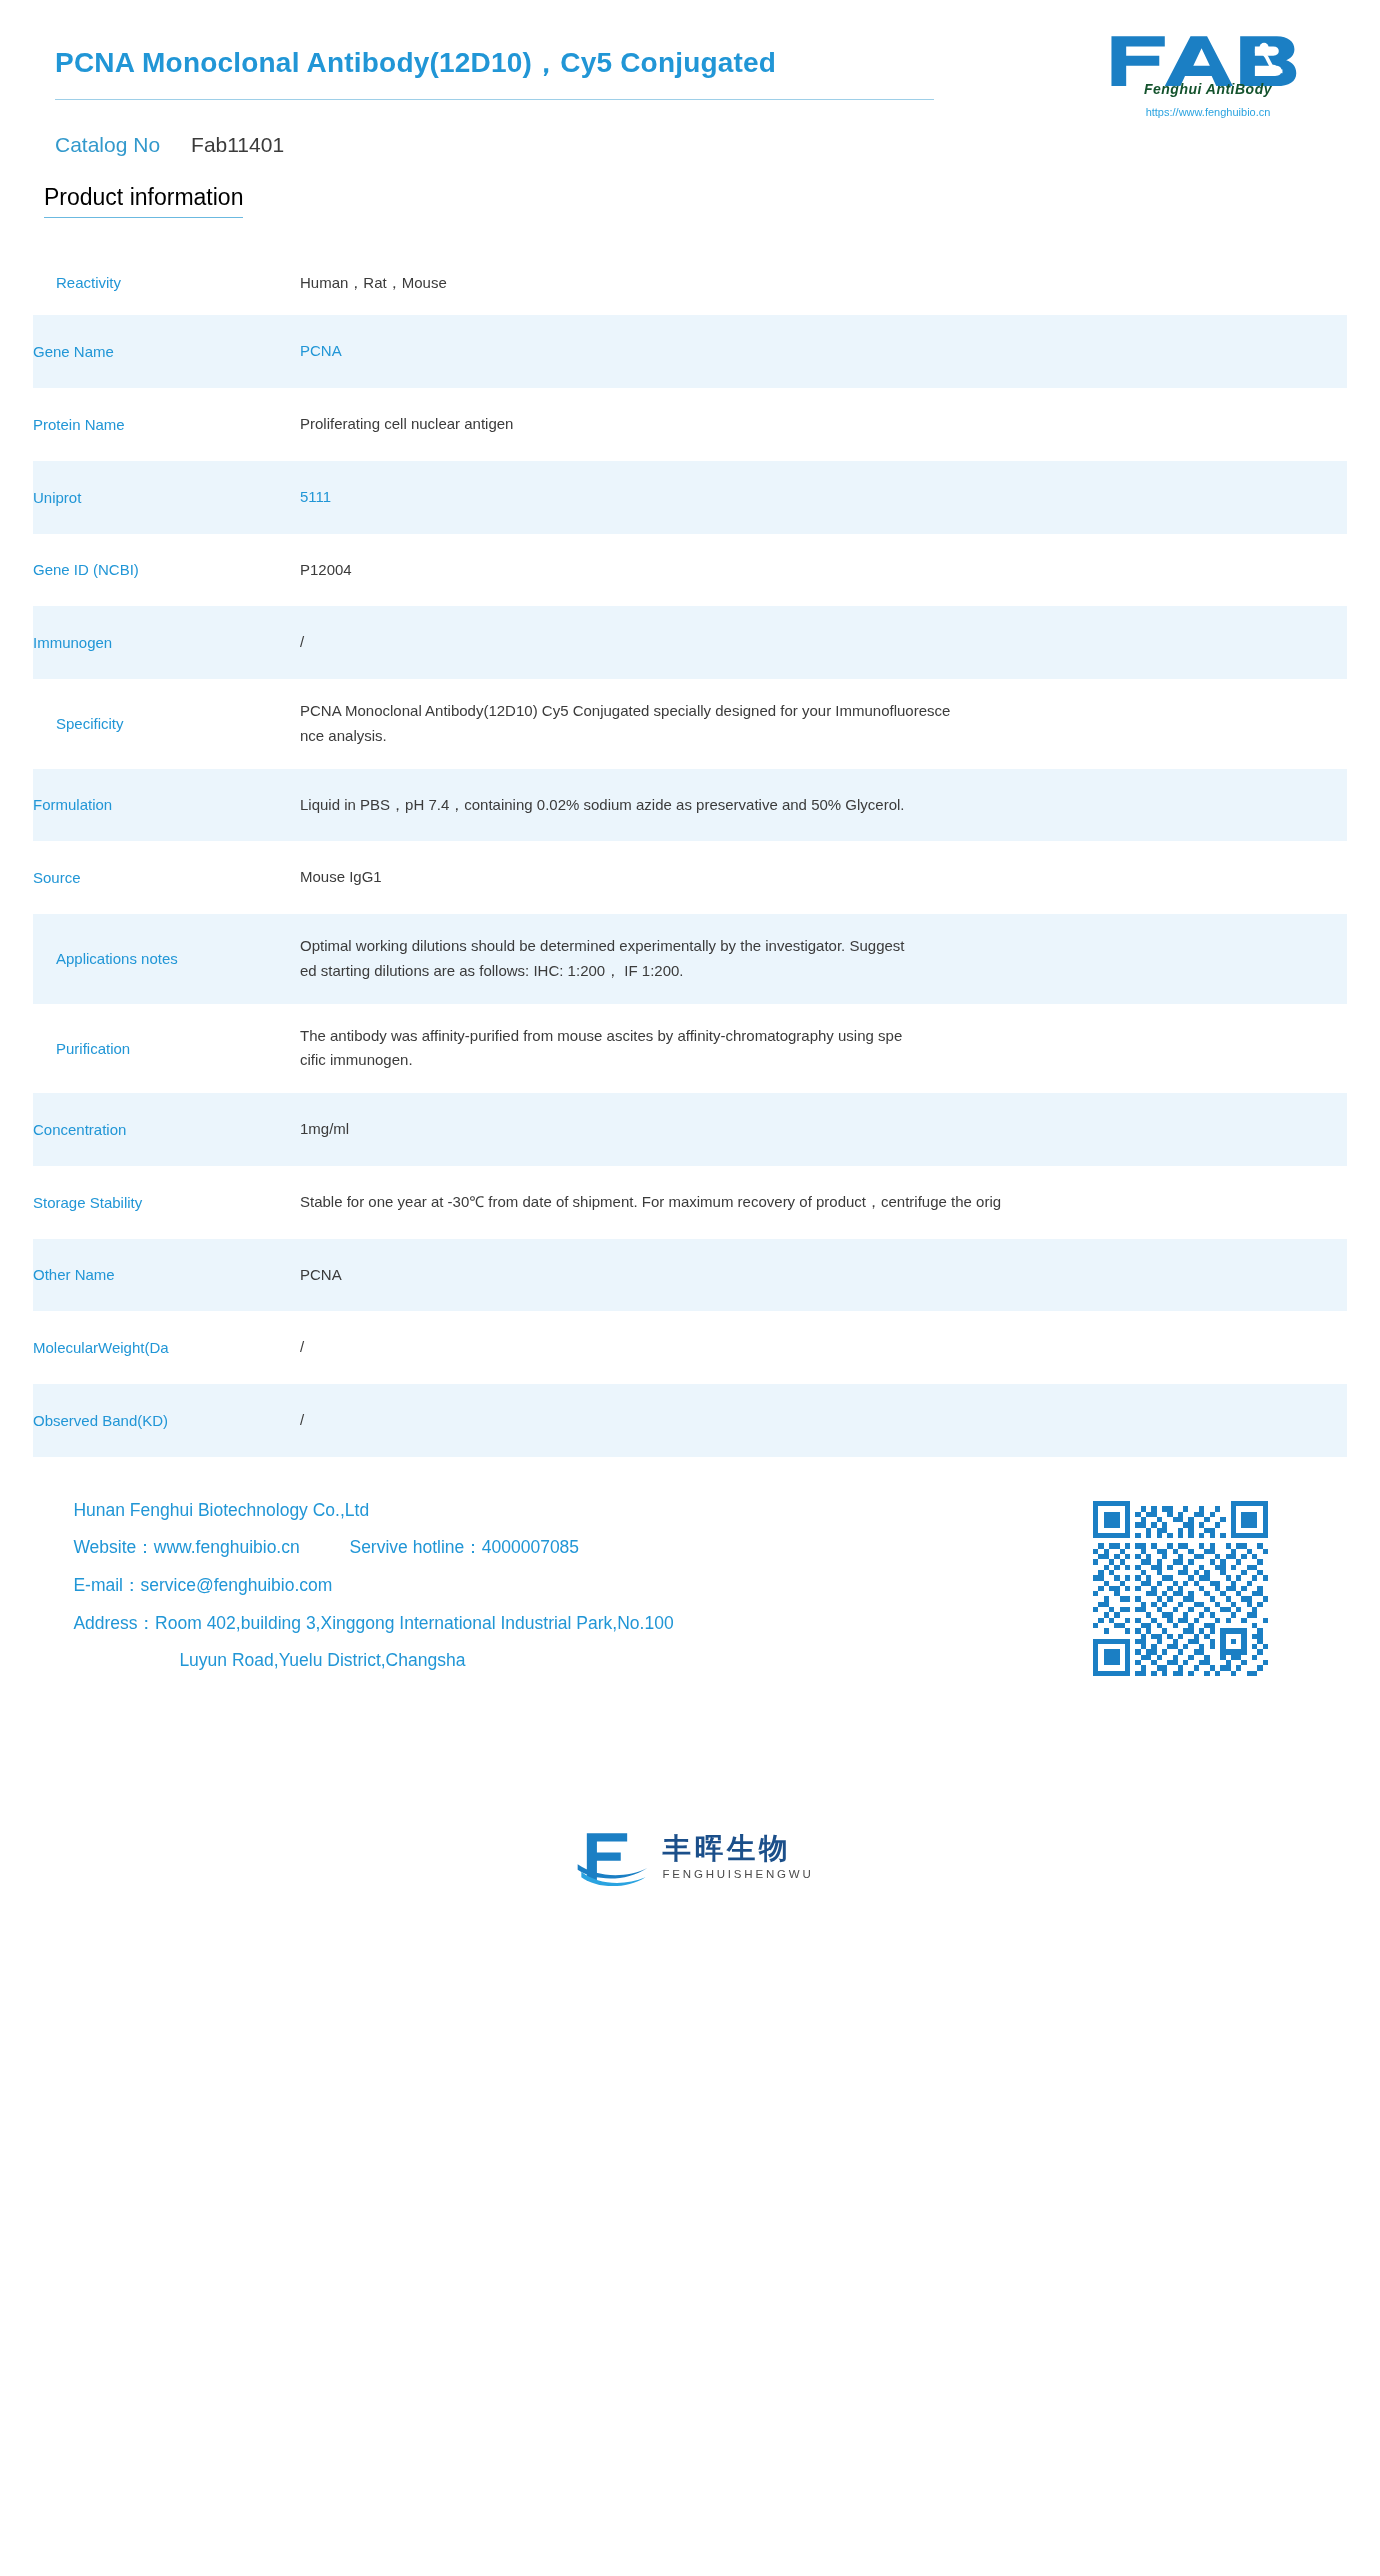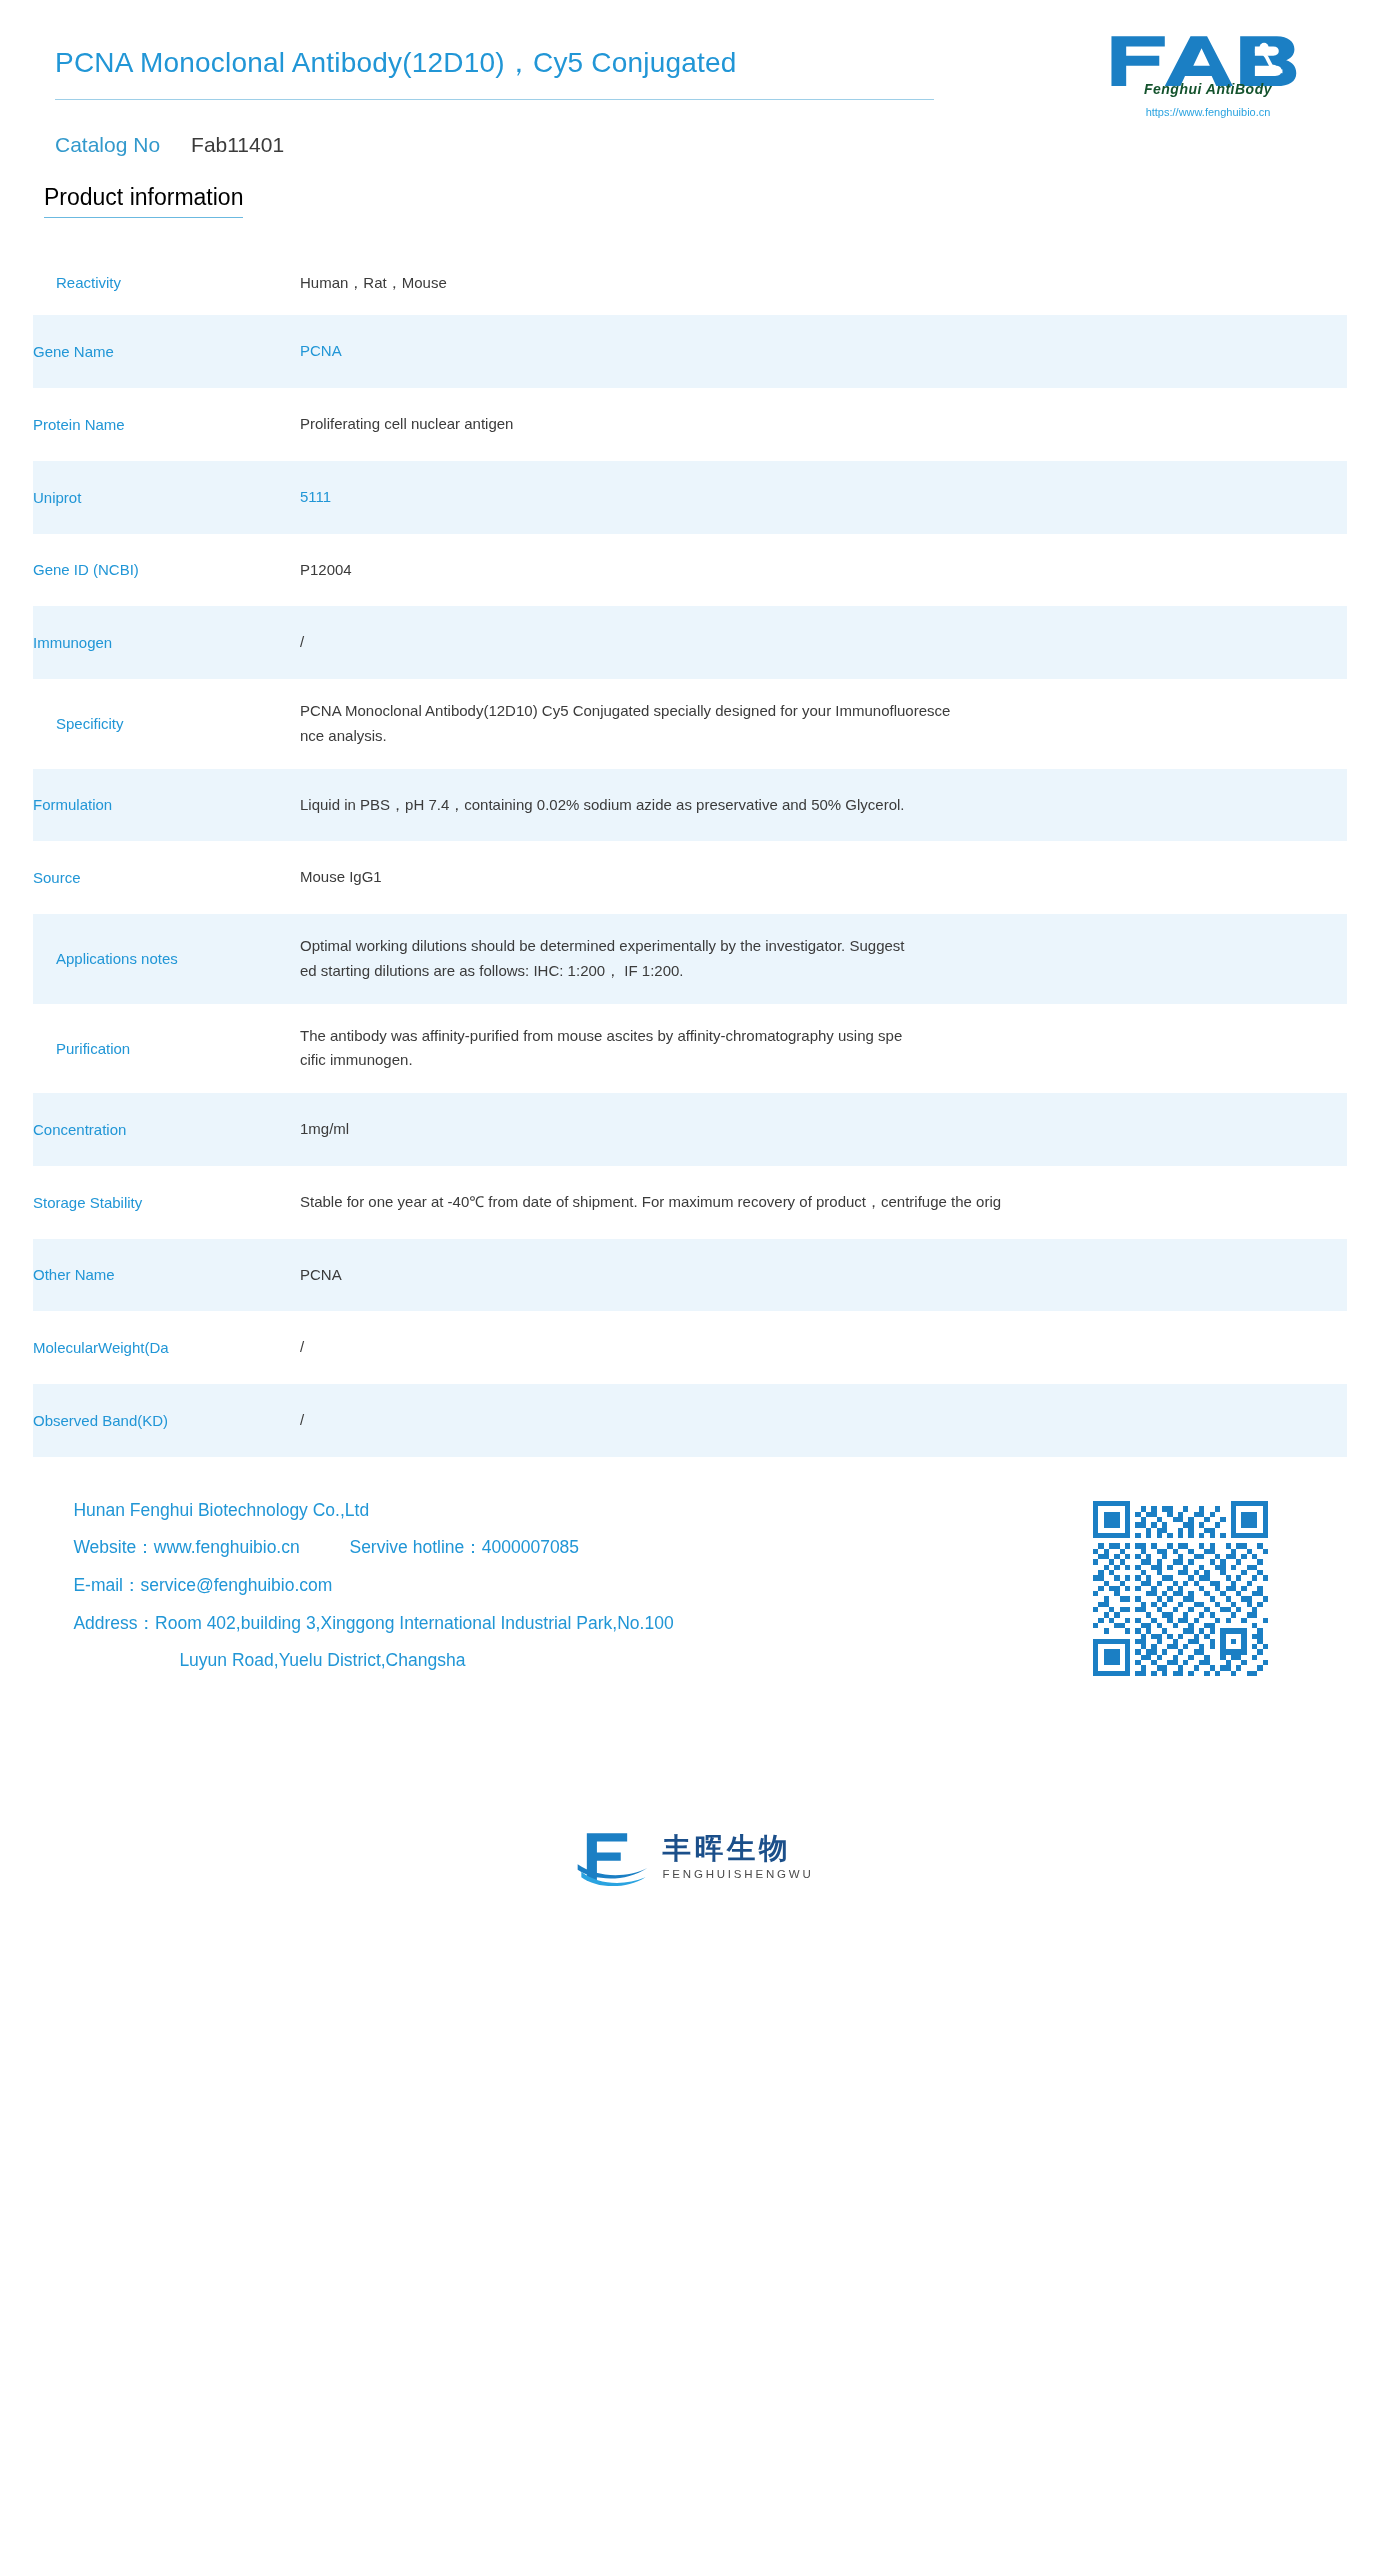--- a/index.html
+++ b/index.html
@@ -18,21 +18,21 @@
 
   
   .header {
     position: relative;
     padding: 44px 55px 0 55px;
     height: 156px;
   }
   .title {
     color: #2196d6;
     font-size: 28px;
-    font-weight: 400;
+    font-weight: 700;
     letter-spacing: 0.2px;
     padding-bottom: 16.6px;
     border-bottom: 0.9px solid #9ecfe8;
     width: 879px;
     margin: 0;
   }
   .catalog {
     margin-top: 33px;
     font-size: 21px;
     color: #3399cc;
@@ -237,21 +237,21 @@
         <td class="k">Purification</td>
         <td class="v">The antibody was affinity-purified from mouse ascites by affinity-chromatography using spe
 cific immunogen.</td>
       </tr>
       <tr class="alt tall">
         <td class="k">Concentration</td>
         <td class="v">1mg/ml</td>
       </tr>
       <tr class="tall">
         <td class="k">Storage Stability</td>
-        <td class="v nowrapcell">Stable for one year at -40℃ from date of shipment. For maximum recovery of product，centrifuge the orig</td>
+        <td class="v nowrapcell">Stable for one year at -30℃ from date of shipment. For maximum recovery of product，centrifuge the orig</td>
       </tr>
       <tr class="alt tall">
         <td class="k">Other Name</td>
         <td class="v">PCNA</td>
       </tr>
       <tr class="tall">
         <td class="k">MolecularWeight(Da</td>
         <td class="v">/</td>
       </tr>
       <tr class="alt tall">

